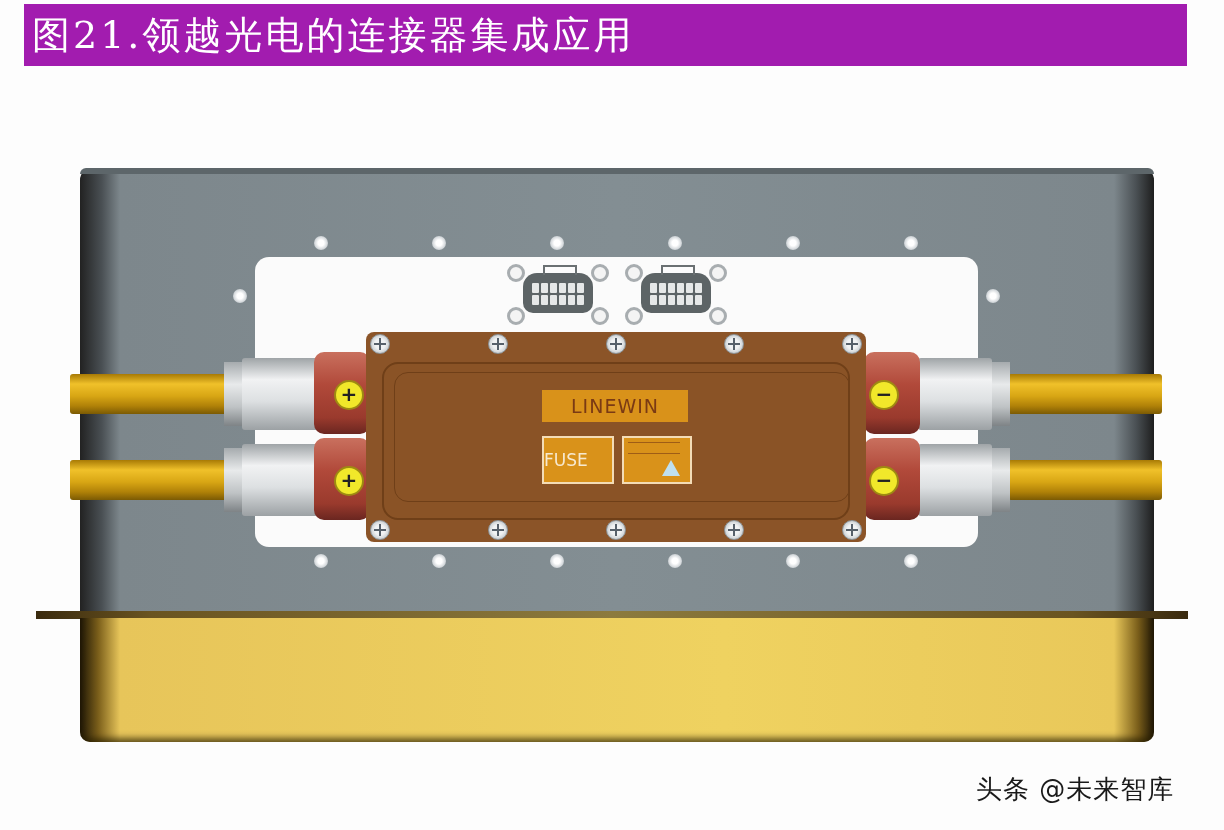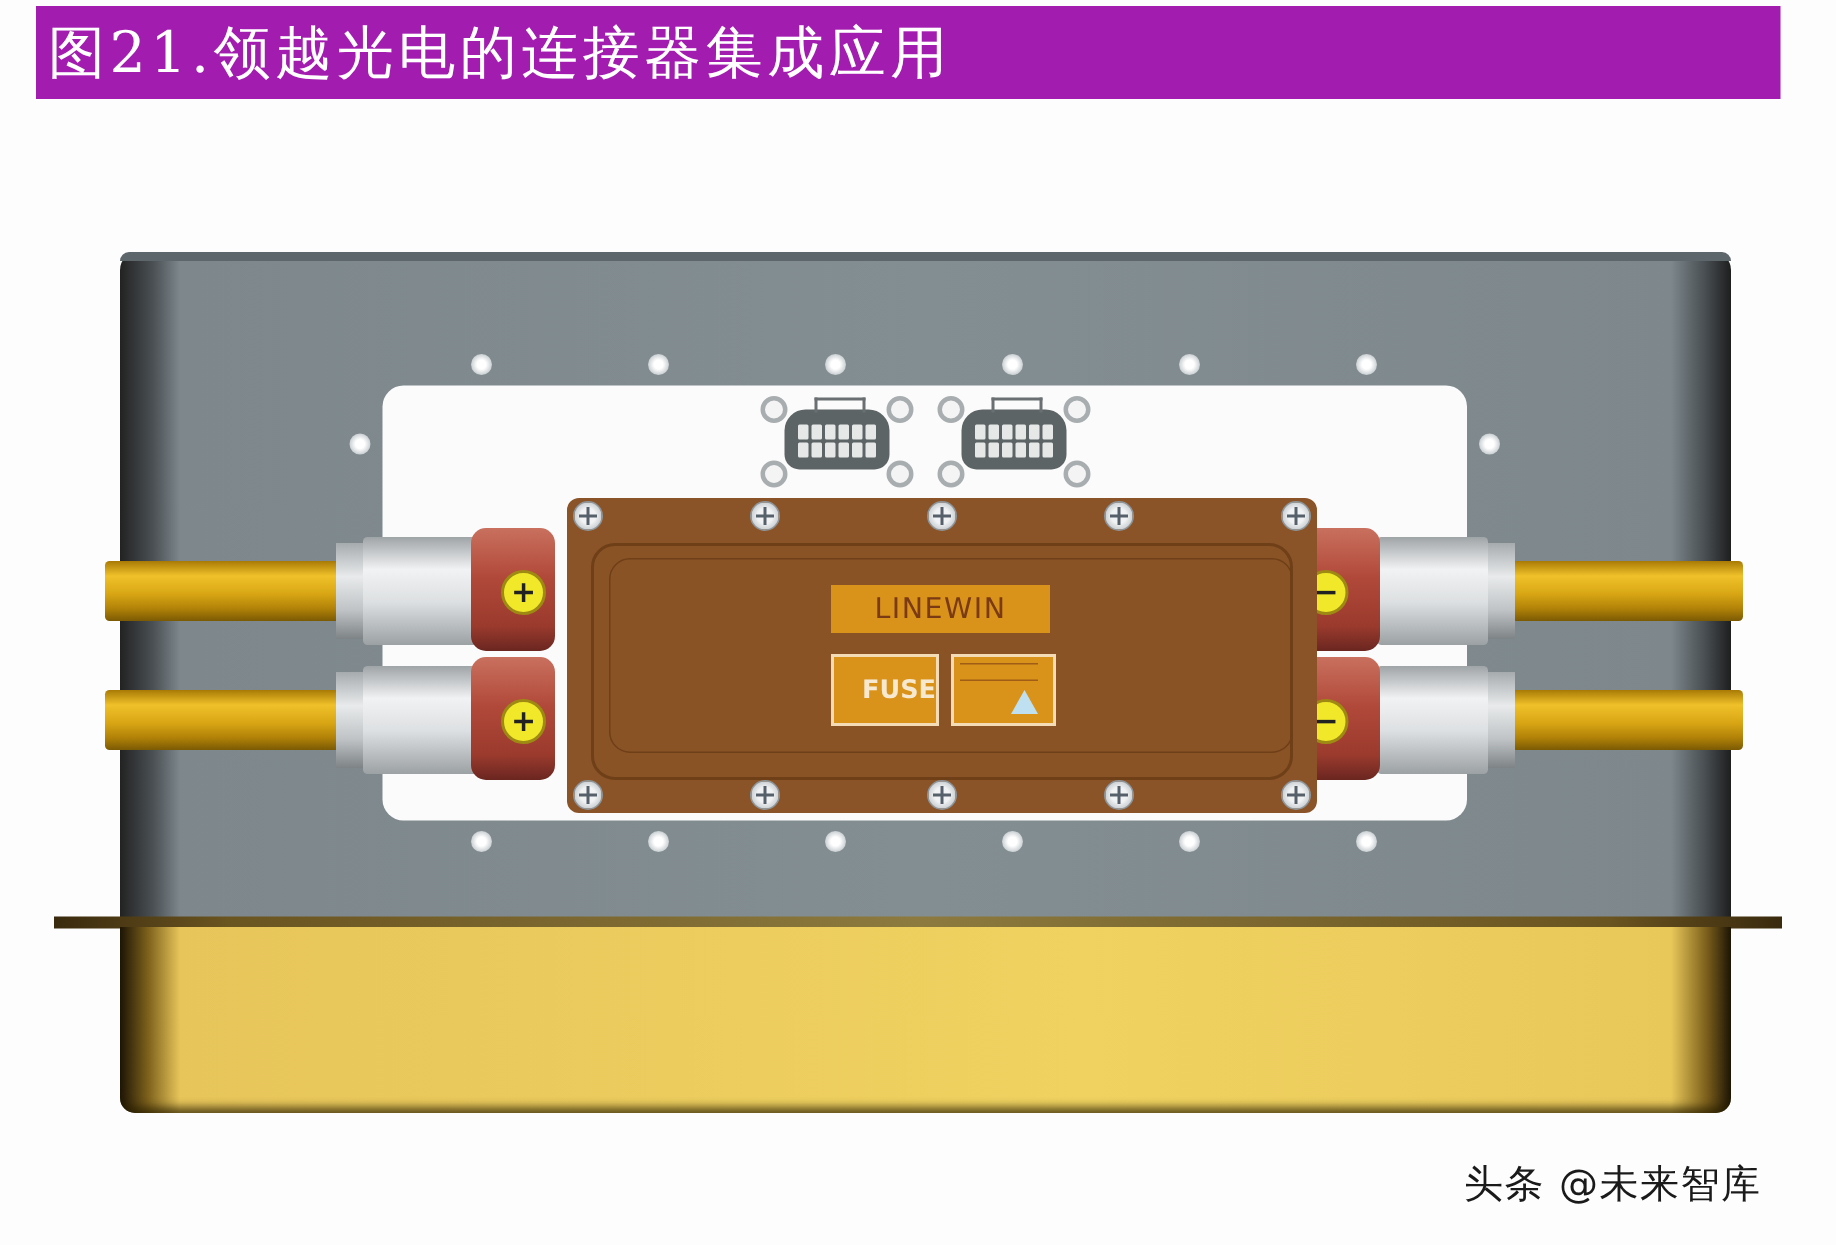--- a/index.html
+++ b/index.html
@@ -14,33 +14,33 @@
   .tray { position:absolute; left:80px; top:618px; width:1074px; height:124px; border-radius:0 0 10px 10px;
           background:linear-gradient(90deg,#1d1505 0px,#7a5e1a 18px,#e7c55a 40px,#efd260 60%,#e9c85a calc(100% - 40px),#7a5e1a calc(100% - 16px),#1d1505 100%);
           box-shadow: inset 0 -6px 6px -2px rgba(40,30,0,0.7); }
   .flange { position:absolute; left:36px; top:611px; width:1152px; height:8px; background:linear-gradient(90deg,#3a2a0e,#6a5420 10%,#8c7a3e 50%,#6a5420 90%,#3a2a0e); }
   .bolt { position:absolute; width:14px; height:14px; border-radius:50%; background:radial-gradient(circle at 50% 50%,#fff 30%,#d8dcdf 60%,#9aa3a8 100%); }
   .ring { position:absolute; width:12px; height:12px; border-radius:50%; border:3px solid #a8adb0; background:#f4f4f4; }
   .conn { position:absolute; width:70px; height:40px; background:#5d6466; border-radius:14px 14px 10px 10px; }
   .conn-grid { position:absolute; left:9px; top:10px; width:52px; height:22px; display:grid; grid-template-columns:repeat(6,1fr); grid-template-rows:1fr 1fr; gap:2px; }
   .conn-grid span { background:#e6e8e8; border-radius:1px; }
   .conn-latch { position:absolute; left:20px; top:-8px; width:30px; height:8px; border:2px solid #6a7072; border-bottom:none; }
-  .jbox { position:absolute; left:378px; top:332px; width:500px; height:210px; background:#8b5428; border-radius:8px; }
+  .jbox { position:absolute; left:366px; top:332px; width:500px; height:210px; background:#8b5428; border-radius:8px; }
   .jbox-inner { position:absolute; left:16px; top:30px; right:16px; bottom:22px; border:2px solid #6f3f18; border-radius:16px; background:#8a5326; }
   .jbox-inner2 { position:absolute; left:10px; top:8px; right:-2px; bottom:16px; border:1px solid #6f3f18; border-radius:14px; }
   .screw { position:absolute; width:18px; height:18px; border-radius:50%; background:radial-gradient(circle,#f0f2f3 40%,#aab1b6 100%); border:1px solid #8d959a; }
   .screw::before, .screw::after { content:""; position:absolute; left:8px; top:3px; width:2px; height:12px; background:#56606a; }
   .screw::after { transform:rotate(90deg); }
   .copper { position:absolute; width:56px; height:82px; border-radius:10px; background:linear-gradient(180deg,#c9705e 0%,#b1493a 40%,#9a3a2d 80%,#6a2620 100%); }
   .term { position:absolute; width:26px; height:26px; border-radius:50%; background:#f1e82a; border:2px solid #9e8a12; color:#222; font-weight:bold; font-size:20px; line-height:25px; text-align:center; }
   .sleeve { position:absolute; width:88px; height:72px; background:linear-gradient(180deg,#9fa4a7 0%,#f1f2f3 30%,#dde0e2 60%,#9ca1a4 100%); border-radius:3px; }
   .nut { position:absolute; width:22px; height:64px; background:linear-gradient(180deg,#a6abae,#e8eaeb 35%,#bfc3c5 70%,#7e8386); }
   .cable { position:absolute; height:40px; background:linear-gradient(180deg,#a87a05 0%,#f0c12a 25%,#d8a614 55%,#b08108 80%,#7b5a04 100%); border-radius:3px; }
   .label-linewin { position:absolute; left:176px; top:58px; width:146px; height:32px; background:#d9921a; color:#7a3a14; font-size:19px; line-height:32px; text-align:center; letter-spacing:1px; }
-  .label-fuse { position:absolute; left:176px; top:104px; width:68px; height:44px; background:#d9921a; border:2px solid #f3dcb6; color:#f7e9cf; font-size:17px; font-weight:bold; line-height:44px; text-align:right; }
+  .label-fuse { position:absolute; left:176px; top:104px; width:68px; height:44px; background:#d9921a; border:2px solid #f3dcb6; color:#f7e9cf; font-size:17px; font-weight:normal; line-height:44px; text-align:left; }
   .label-warn { position:absolute; left:256px; top:104px; width:66px; height:44px; background:#d9921a; border:2px solid #f3dcb6; }
   .warn-tri { position:absolute; right:10px; bottom:6px; width:0; height:0; border-left:9px solid transparent; border-right:9px solid transparent; border-bottom:16px solid #bfe0f0; }
   .warn-lines { position:absolute; left:4px; top:4px; width:52px; height:10px; border-top:1px solid #7a3a14; border-bottom:1px solid #7a3a14; opacity:0.6; }
   .watermark { position:absolute; left:976px; top:772px; font-size:26px; color:#1a1a1a; letter-spacing:1px; }
 </style>
 </head>
 <body>
 
 <div class="title-bar">
   <div class="title-text">图21.领越光电的连接器集成应用</div>

